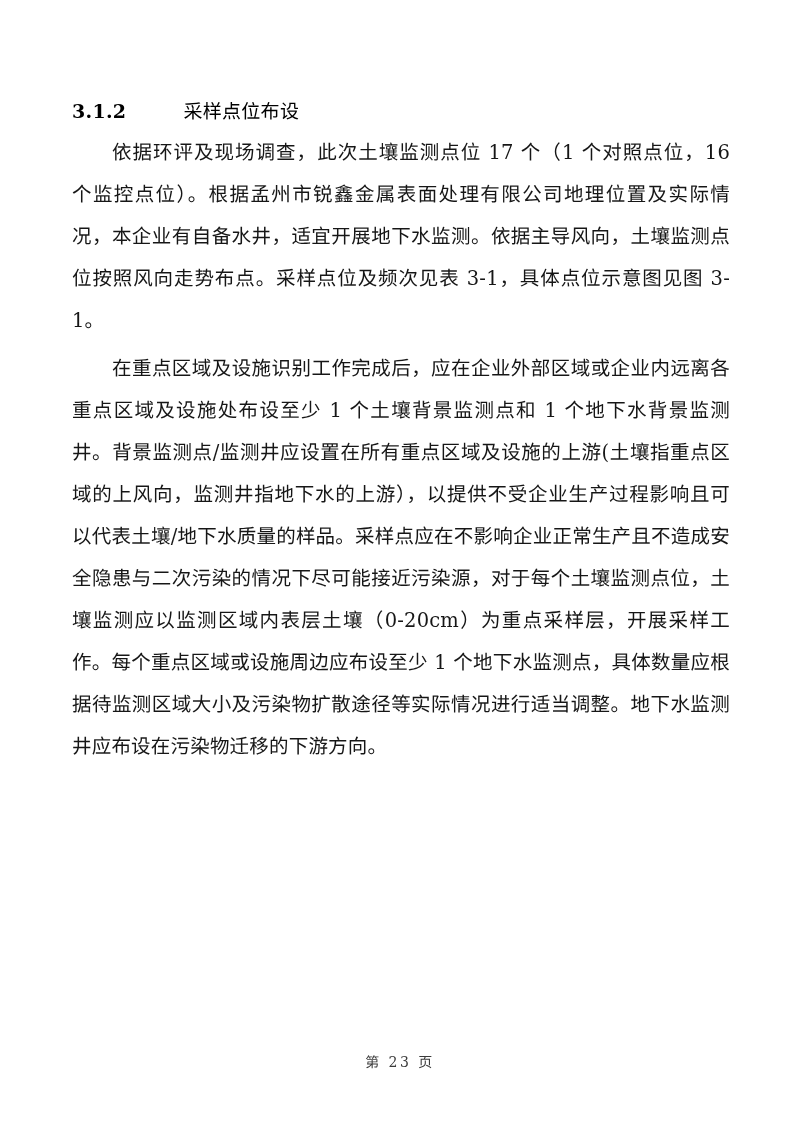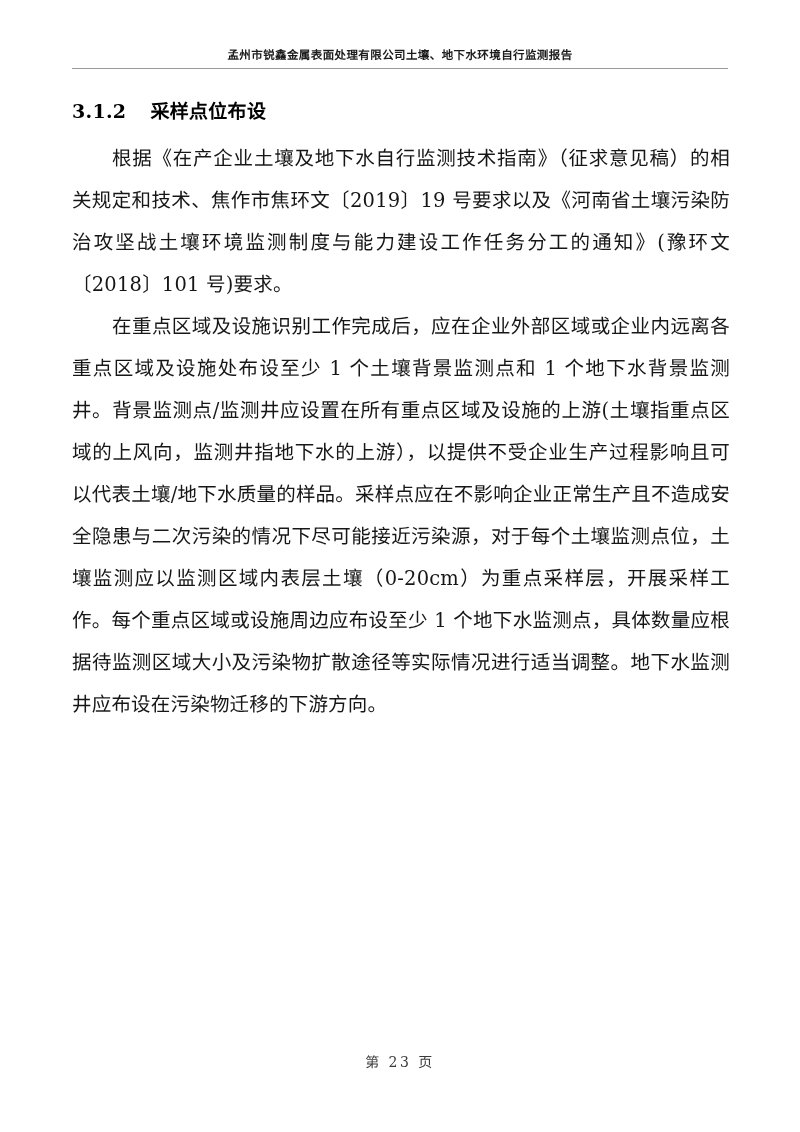--- a/index.html
+++ b/index.html
@@ -71,25 +71,26 @@
     font-family: "DejaVu Sans", "Liberation Sans", sans-serif;
     font-weight: bold;
     font-size: 19px;
     line-height: 42px;
     letter-spacing: 0.3px;
     color: #000000;
   }
   h3.heading .num {
     font-family: "DejaVu Serif", "Liberation Serif", serif;
     font-weight: bold;
-    margin-right: 24px;
+    margin-right: 9px;
   }
   h3.heading .ttl {
     font-family: "DejaVu Serif", "Liberation Serif", serif;
-    font-weight: bold;
+    font-weight: normal;
+    margin-left: 48px;
   }
 
   .gap-sm { height: 6px; }
 
   
   .footer-zone {
     position: absolute;
     left: 0;
     top: 1052px;
     width: 800px;
@@ -101,39 +102,35 @@
     letter-spacing: 2.5px;
     color: #3a3a3a;
     font-family: "DejaVu Serif", "Liberation Serif", serif;
   }
 </style>
 </head>
 <body>
 
 <div class="page">
 
-  <div class="header-zone">
-    <div class="header-title">孟州市锐鑫金属表面处理有限公司土壤、地下水环境自行监测报告</div>
-    <hr class="header-rule">
-  </div>
 
   <div class="body-zone">
 
 
     <div class="gap-sm"></div>
 
     <h3 class="heading">
       <span class="num">3.1.2</span><span class="ttl">采样点位布设</span>
     </h3>
 
+    <p class="para indent">依据环评及现场调查，此次土壤监测点位 17 个（1 个对照点位，16 个监控点位）。根据孟州市锐鑫金属表面处理有限公司地理位置及实际情况，本企业有自备水井，适宜开展地下水监测。依据主导风向，土壤监测点位按照风向走势布点。采样点位及频次见表 3-1，具体点位示意图见图 3-1。</p>
 
     <div class="gap-sm"></div>
 
 
-    <p class="para indent">根据《在产企业土壤及地下水自行监测技术指南》（征求意见稿）的相关规定和技术、焦作市焦环文〔2019〕19 号要求以及《河南省土壤污染防治攻坚战土壤环境监测制度与能力建设工作任务分工的通知》(豫环文〔2018〕101 号)要求。</p>
 
     <p class="para indent">在重点区域及设施识别工作完成后，应在企业外部区域或企业内远离各重点区域及设施处布设至少 1 个土壤背景监测点和 1 个地下水背景监测井。背景监测点/监测井应设置在所有重点区域及设施的上游(土壤指重点区域的上风向，监测井指地下水的上游），以提供不受企业生产过程影响且可以代表土壤/地下水质量的样品。采样点应在不影响企业正常生产且不造成安全隐患与二次污染的情况下尽可能接近污染源，对于每个土壤监测点位，土壤监测应以监测区域内表层土壤（0-20cm）为重点采样层，开展采样工作。每个重点区域或设施周边应布设至少 1 个地下水监测点，具体数量应根据待监测区域大小及污染物扩散途径等实际情况进行适当调整。地下水监测井应布设在污染物迁移的下游方向。</p>
 
   </div>
 
   <div class="footer-zone">
     <span class="footer-pagenum">第 23 页</span>
   </div>
 
 </div>

